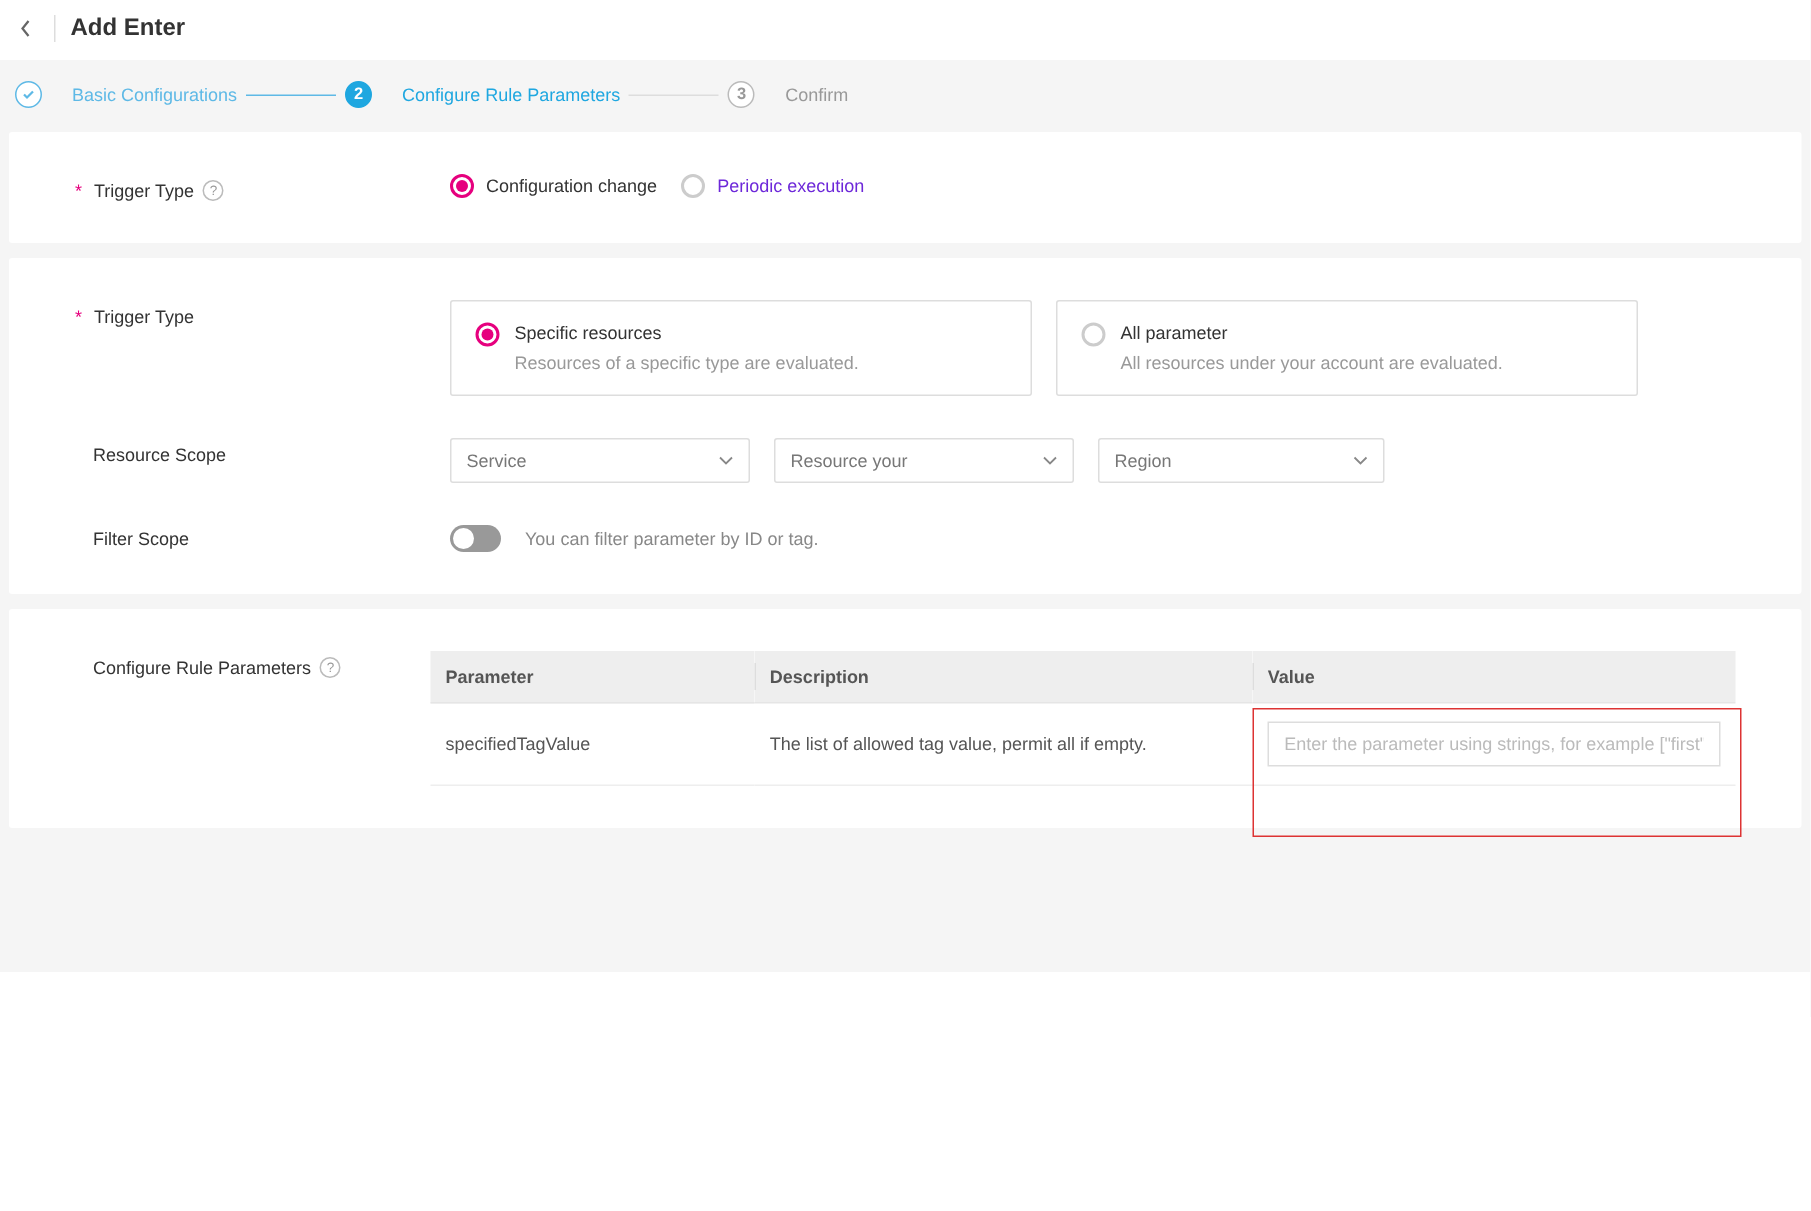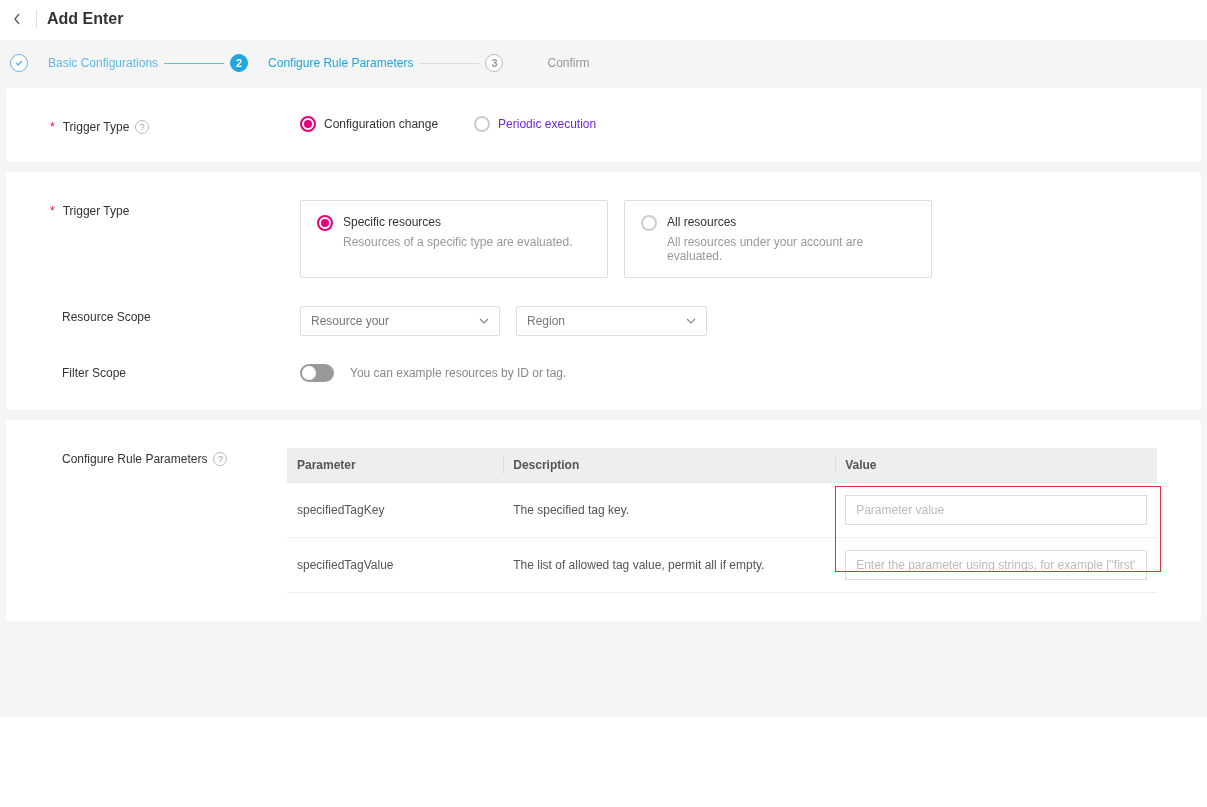--- a/index.html
+++ b/index.html
@@ -37,54 +37,54 @@
   .step-badge {
     width:18px; height:18px; border-radius:50%;
     display:flex; align-items:center; justify-content:center;
     font-size:11px; font-weight:600;
     border:1px solid #5eb9e6; color:#5eb9e6; background:#fff;
   }
   .step-badge.num { background:#1fa7e0; color:#fff; border-color:#1fa7e0; }
   .step-badge.gray { border-color:#bbb; color:#999; background:#fff; }
   .step-label { color:#5eb9e6; }
   .step-label.active { color:#1fa7e0; }
-  .step-label.muted { color:#999;margin-left:24px; }
+  .step-label.muted { color:#999; }
   .connector { width:60px; height:1px; background:#5eb9e6; margin:0 6px; }
   .connector.gray { background:#ddd; }
 
   .panel {
     background:#fff; border-radius:2px; padding: 28px 44px;
     font-size:12px;
   }
   .panel + .panel { margin-top:10px; }
 
   .row { display:flex; align-items:flex-start; }
   .label-col { width:250px; display:flex; align-items:center; gap:6px; font-size:12px; color:#333; padding-top:4px;}
   .req { color:#e6007e; margin-right:2px; }
   .help-icon {
     width:14px; height:14px; border-radius:50%; border:1px solid #bbb;
     display:inline-flex; align-items:center; justify-content:center;
     font-size:9px; color:#999; cursor:default;
   }
 
-  .radios { display:flex; gap:36px; align-items:center; }
+  .radios { display:flex; gap:16px; align-items:center; }
   .radio { display:flex; align-items:center; gap:8px; cursor:pointer; }
   .radio-dot {
     width:16px; height:16px; border-radius:50%;
     border:2px solid #e6007e; display:flex; align-items:center; justify-content:center;
   }
   .radio-dot .inner { width:8px; height:8px; border-radius:50%; background:#e6007e; }
   .radio.disabled .radio-dot { border-color:#ccc; }
   .radio.disabled { color:#6d28d9; cursor:default; }
   .radio-label { font-size:12px; }
 
   .card-opts { display:flex; gap:16px; }
   .card {
     border:1px solid #ddd; border-radius:2px; padding:14px 27px 14px 16px;
-    width:308px; display:flex; gap:10px; cursor:pointer;
+    width:388px; display:flex; gap:10px; cursor:pointer;
   }
   .card .radio-dot { flex-shrink:0; }
   .card .ttl { font-size:12px; color:#333; margin-bottom:6px; }
   .card .sub { font-size:12px; color:#999; }
   .card.unselected .radio-dot { border-color:#ccc; }
 
   .selects { display:flex; gap:16px; }
   .select {
     width:200px; height:30px; border:1px solid #ddd; border-radius:2px;
     display:flex; align-items:center; justify-content:space-between;
@@ -221,34 +221,40 @@
                 <span class="inner"></span>
               </span>
             <div>
               <div class="ttl">Specific resources</div>
               <div class="sub">Resources of a specific type are evaluated.</div>
             </div>
           </div>
           <div class="card unselected">
             <span class="radio-dot"></span>
             <div>
-              <div class="ttl">All resources</div>
+              <div class="ttl">All parameter</div>
               <div class="sub">All resources under your account are evaluated.</div>
             </div>
           </div>
         </div>
       </div>
 
       <div class="section-gap"></div>
 
       <div class="row">
         <div class="label-col" style="padding-left:12px;">
           <span>Resource Scope</span>
         </div>
         <div class="selects">
+          <div class="select">
+            <span>Service</span>
+            <svg class="chev" width="10" height="6" viewBox="0 0 10 6">
+                <path d="M1 1 L5 5 L9 1" stroke="#888" stroke-width="1.2" fill="none"></path>
+              </svg>
+          </div>
           <div class="select">
             <span>Resource your</span>
             <svg class="chev" width="10" height="6" viewBox="0 0 10 6">
                 <path d="M1 1 L5 5 L9 1" stroke="#888" stroke-width="1.2" fill="none"></path>
               </svg>
           </div>
           <div class="select" style="width:191px;">
             <span>Region</span>
             <svg class="chev" width="10" height="6" viewBox="0 0 10 6">
                 <path d="M1 1 L5 5 L9 1" stroke="#888" stroke-width="1.2" fill="none"></path>
@@ -260,21 +266,21 @@
       <div class="section-gap"></div>
 
       <div class="row" style="align-items:center;">
         <div class="label-col" style="padding-left:12px; padding-top:0;">
           <span>Filter Scope</span>
         </div>
         <div style="display:flex; align-items:center;">
           <div class="toggle">
               <span class="knob"></span>
             </div>
-          <span class="hint">You can example resources by ID or tag.</span>
+          <span class="hint">You can filter parameter by ID or tag.</span>
         </div>
       </div>
     </div>
 
     <div class="panel">
       <div class="row">
         <div class="label-col" style="padding-left:12px;">
           <span>Configure Rule Parameters</span>
           <span class="help-icon">?</span>
         </div>
@@ -287,27 +293,20 @@
               </colgroup>
             <thead>
               <tr>
                 <th>Parameter</th>
                 <th class="th-sep">Description</th>
                 <th class="th-sep">Value</th>
               </tr>
             </thead>
             <tbody class="value-highlight-body">
               <tr>
-                <td>specifiedTagKey</td>
-                <td>The specified tag key.</td>
-                <td class="value-highlight" rowspan="1">
-                  <input class="val-input" placeholder="Parameter value" style="">
-                </td>
-              </tr>
-              <tr>
                 <td>specifiedTagValue</td>
                 <td>The list of allowed tag value, permit all if empty.</td>
                 <td class="value-highlight">
                   <input class="val-input" placeholder="Enter the parameter using strings, for example [&quot;first&quot;, &quot;s" style="">
                 </td>
               </tr>
             </tbody>
           </table>
 
           <div style="position:absolute; right:-4px; top:38px; width:326px; height:86px; border:1.5px solid #d33; pointer-events:none;"></div>

